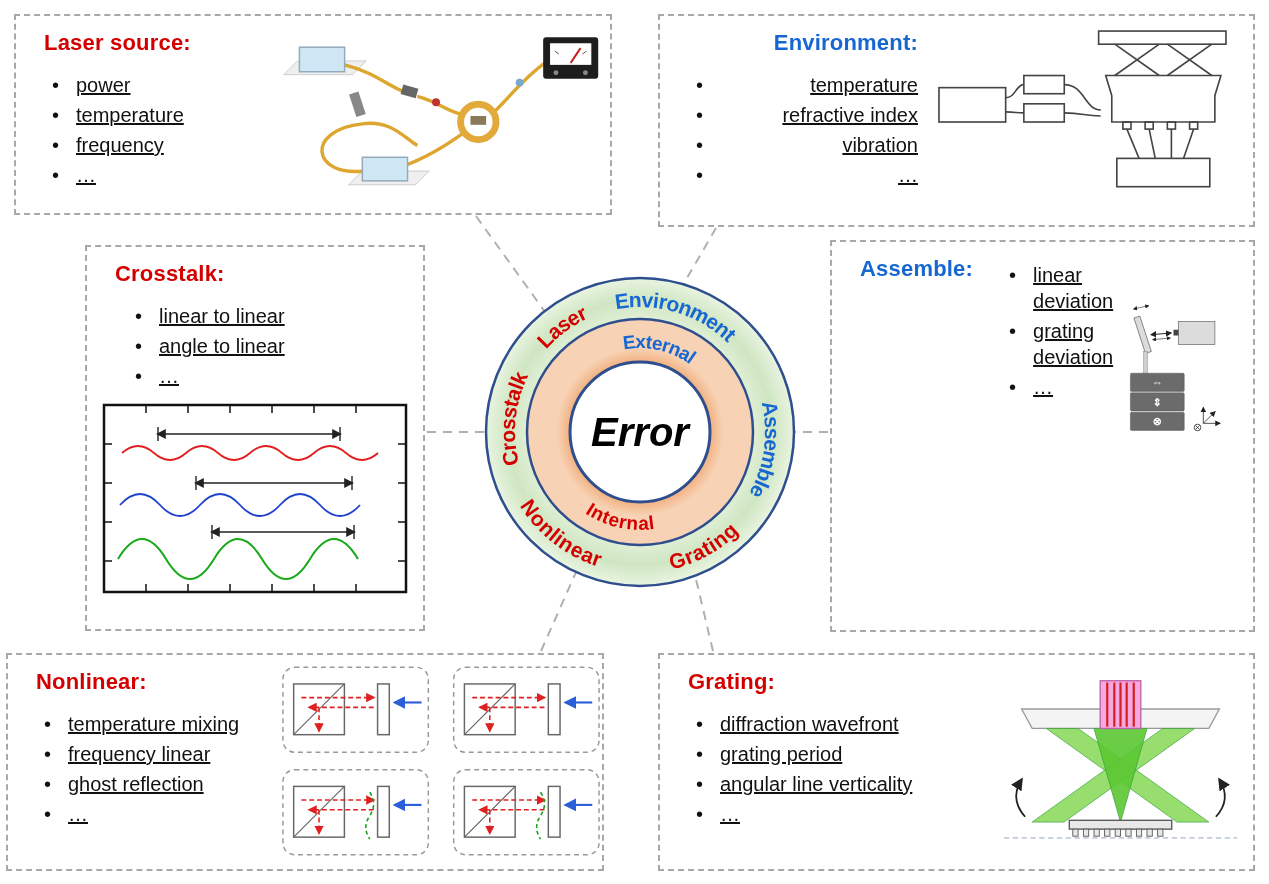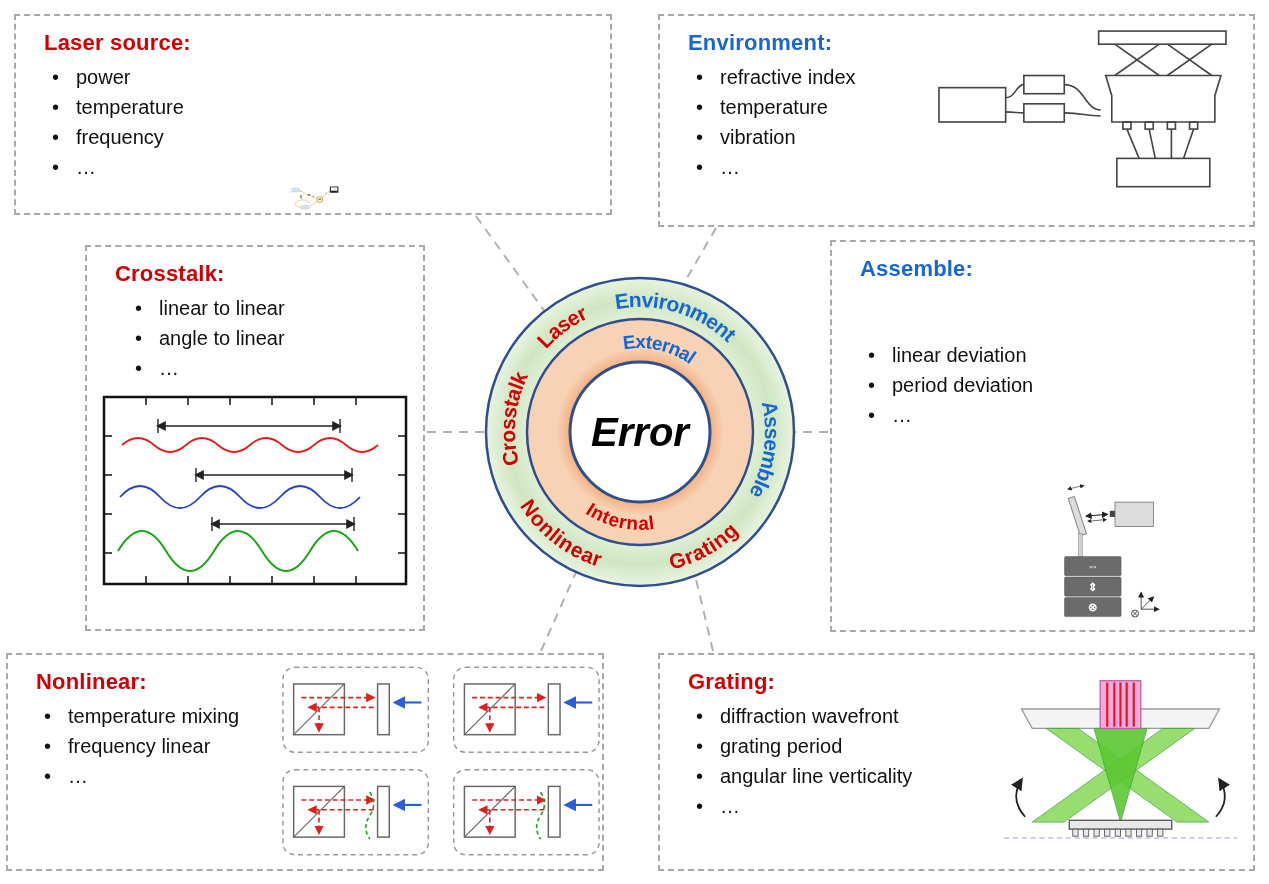--- a/index.html
+++ b/index.html
@@ -1,38 +1,38 @@
 <!DOCTYPE html>
 <html><head>
 <meta charset="utf-8">
 <style>
   html,body { margin:0; padding:0; background:#fff; font-family:"Liberation Sans", sans-serif; }
   .canvas { position:relative; width:1269px; height:884px; background:#fff; overflow:hidden; }
 
   .connectors { position:absolute; left:0; top:0; width:1269px; height:884px; z-index:0; }
 
   .box { position:absolute; border:2px dashed #a8a8a8; background:#fff; box-sizing:border-box; z-index:1; }
-  .box-laser   { left:14px;  top:14px;  width:598px; height:201px; display:flex;flex-direction:column; }
+  .box-laser   { left:14px;  top:14px;  width:598px; height:201px; display:flex; }
   .box-env     { left:658px; top:14px;  width:597px; height:213px; display:flex; }
   .box-cross   { left:85px;  top:245px; width:340px; height:386px; }
-  .box-asm     { left:830px; top:240px; width:425px; height:392px; display:flex; flex-direction:column;gap:44px; }
+  .box-asm     { left:830px; top:240px; width:425px; height:392px; display:flex; flex-direction:row; }
   .box-nl      { left:6px;  top:653px; width:598px; height:218px; display:flex; }
   .box-grat    { left:658px; top:653px; width:597px; height:218px; display:flex;gap:28px; }
 
   .text-col { flex:0 0 auto; }
   .box-laser .text-col { width:250px; }
-  .box-env   .text-col { width:258px; }
+  .box-env   .text-col { width:258px;text-align:right; }
   .box-nl    .text-col { width:272px; }
   .box-grat  .text-col { width:300px; }
 
   .box-title { font-weight:bold; font-size:22px; margin:14px 0 4px 28px; letter-spacing:0.2px; }
   .red  { color:#d40000; }
   .blue { color:#1767d2; }
 
-  ul.bullets { list-style:none; margin:8px 0 0 34px; padding:0; font-size:20px; color:#111; }
+  ul.bullets { list-style:none; margin:16px 0 0 34px; padding:0; font-size:20px; color:#111;text-decoration:underline; }
   ul.bullets li { position:relative; padding-left:26px; margin:4px 0; line-height:1.3; }
   ul.bullets li::before { content:"\2022"; position:absolute; left:2px; top:0; color:#111; }
 
   .illus { flex:1 1 auto; align-self:center; }
   svg.block { display:block; }
 
   .cross-plot { display:block; margin:12px auto 0 auto; }
   .asm-illus  { display:block; margin:0 28px 6px auto; }
 
   .ring-svg { position:absolute; left:480px; top:272px; width:320px; height:320px; z-index:2; }
@@ -111,22 +111,22 @@
         <circle cx="295" cy="52" r="2.5" fill="#888"></circle>
         <circle cx="325" cy="52" r="2.5" fill="#888"></circle>
       </g>
     </svg>
   </div>
 
   <div class="box box-env">
     <div class="text-col">
       <div class="box-title blue">Environment:</div>
       <ul class="bullets">
+        <li><span>temperature</span></li>
         <li><span>refractive index</span></li>
-        <li><span>temperature</span></li>
         <li><span>vibration</span></li>
         <li><span>…</span></li>
       </ul>
     </div>
     <svg class="illus block" width="315" height="192" viewBox="0 0 310 190">
       <g fill="none" stroke="#444" stroke-width="1.6">
         <rect x="10" y="62" width="66" height="34"></rect>
         <rect x="94" y="50" width="40" height="18"></rect>
         <rect x="94" y="78" width="40" height="18"></rect>
         <path d="M 76 72 C 86 72, 86 59, 94 59"></path>
@@ -203,21 +203,21 @@
         <line x1="112" y1="124" x2="112" y2="138"></line>
           <line x1="254" y1="124" x2="254" y2="138"></line>
       </g>
     </svg>
   </div>
 
   <div class="box box-asm">
     <div class="box-title blue">Assemble:</div>
     <ul class="bullets">
       <li><span>linear deviation</span></li>
-      <li><span>period deviation</span></li>
+      <li><span>grating deviation</span></li>
       <li><span>…</span></li>
     </ul>
     <svg class="asm-illus" width="240" height="250" viewBox="0 0 270 340">
 
       <g transform="rotate(-18 72 92)">
         <rect x="64" y="47" width="15" height="90" fill="#dcdcdc" stroke="#555" stroke-width="1.5"></rect>
       </g>
       <line x1="50" y1="30" x2="86" y2="22" stroke="#333" stroke-width="1.5" marker-start="url(#mK)" marker-end="url(#mK)"></line>
 
       <rect x="158" y="60" width="88" height="56" fill="#dcdcdc" stroke="#555" stroke-width="1.5"></rect>
@@ -247,20 +247,21 @@
       </g>
     </svg>
   </div>
 
   <div class="box box-nl">
     <div class="text-col">
       <div class="box-title red">Nonlinear:</div>
       <ul class="bullets">
         <li><span>temperature mixing</span></li>
         <li><span>frequency linear</span></li>
+        <li><span>ghost reflection</span></li>
         <li><span>…</span></li>
       </ul>
     </div>
     <svg class="illus block" width="318" height="196" viewBox="0 0 330 200">
       <defs>
         <g id="nlPanel">
           <rect x="3" y="3" width="149" height="87" rx="12" fill="none" stroke="#999" stroke-width="1.5" stroke-dasharray="5 4"></rect>
           <rect x="14" y="20" width="52" height="52" fill="#fff" stroke="#666" stroke-width="1.5"></rect>
           <line x1="14" y1="72" x2="66" y2="20" stroke="#666" stroke-width="1.2"></line>
           <rect x="100" y="20" width="12" height="52" fill="#fff" stroke="#666" stroke-width="1.5"></rect>

